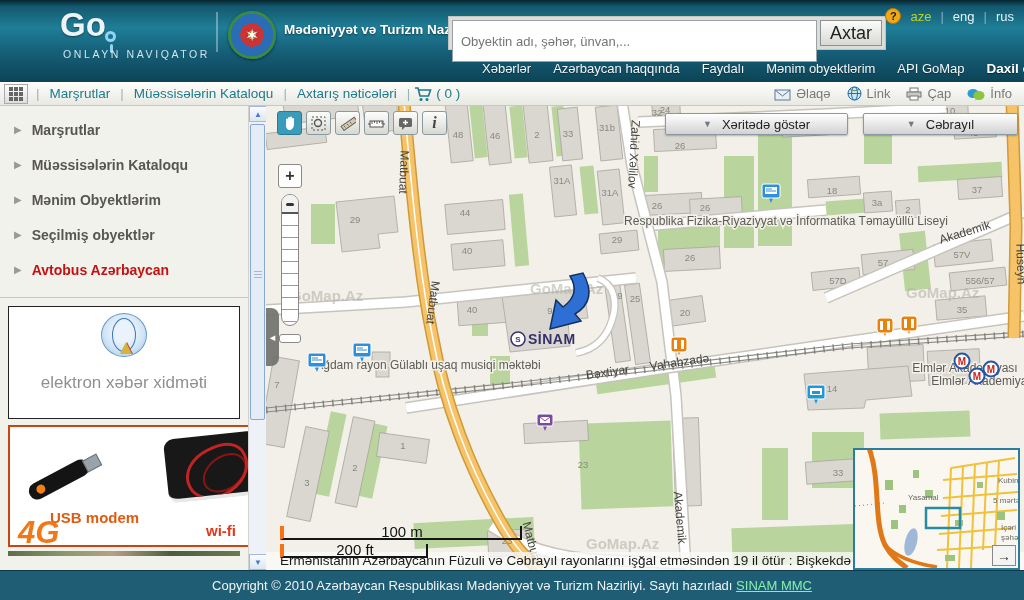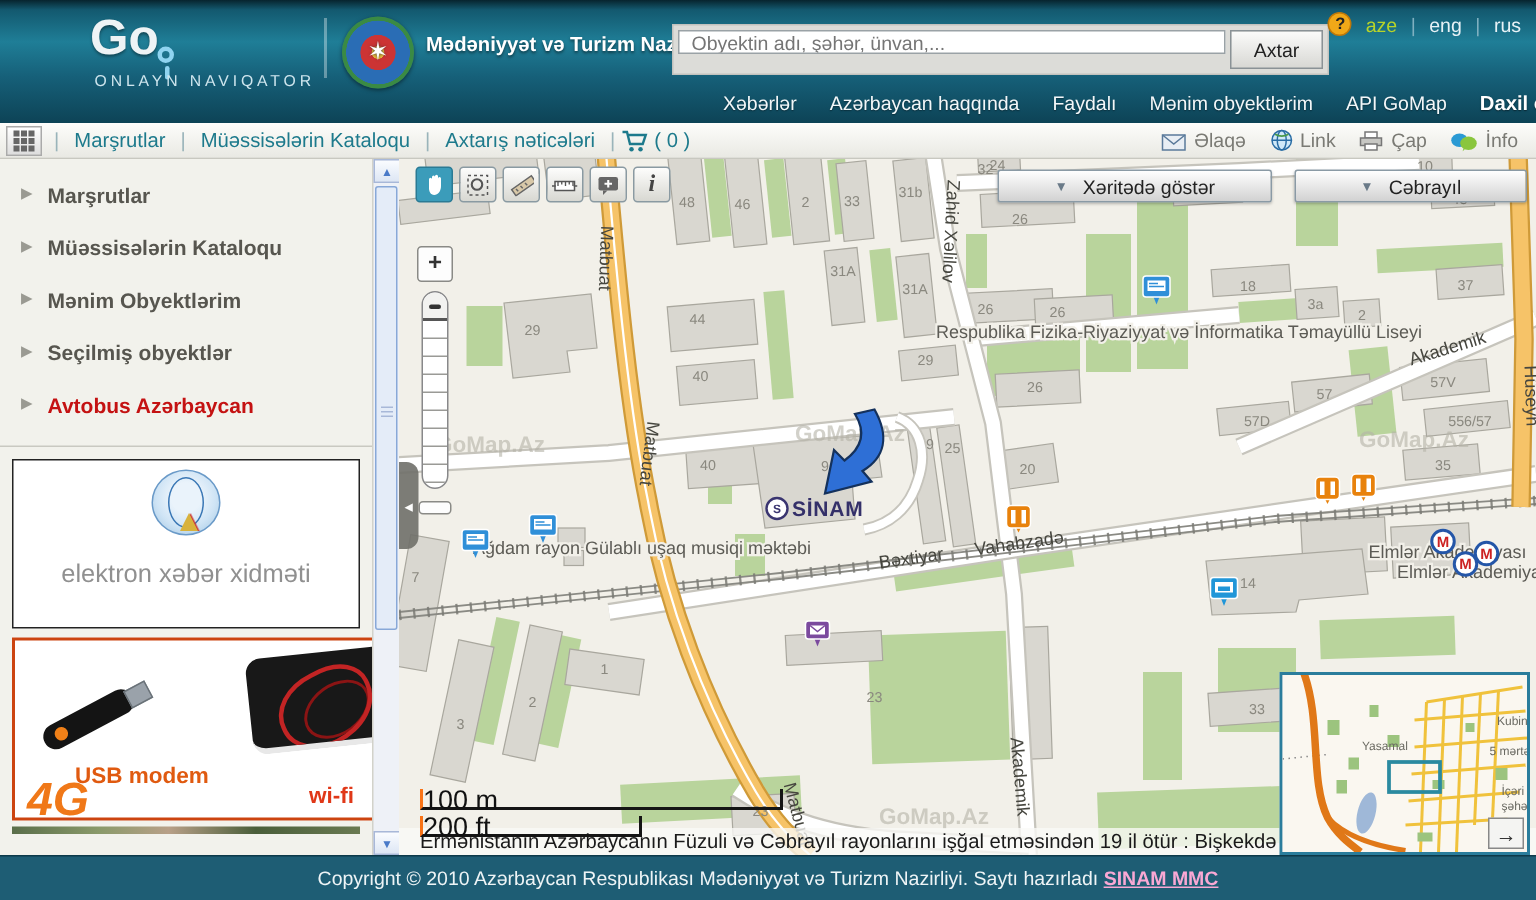--- a/index.html
+++ b/index.html
@@ -15,22 +15,22 @@
 .mag{display:inline-block;width:11px;height:11px;border:3px solid #8fd4f0;border-radius:50%;position:relative;top:6px;left:-1px}
 .mag::after{content:"";position:absolute;left:2px;top:10px;width:3px;height:9px;background:#8fd4f0;border-radius:2px}
 .logo-sub{position:absolute;left:63px;top:48px;font-size:10.5px;letter-spacing:2.6px;color:#cfe6ee}
 .hdr-divider{position:absolute;left:216px;top:12px;width:2px;height:40px;background:rgba(255,255,255,.35)}
 .emblem{position:absolute;left:228px;top:11px;width:48px;height:48px;border-radius:50%;
  background:radial-gradient(circle at 50% 50%,#e8b83c 0 12%,#cc3434 13% 34%,#2a6db5 35% 62%,#3a8a44 63% 78%,#d8b23c 79% 100%);
  box-shadow:0 1px 3px rgba(0,0,0,.5);display:flex;align-items:center;justify-content:center}
 .emblem span{color:#fff;font-size:17px;text-shadow:0 0 2px #333}
 .ministry{position:absolute;left:284px;top:21px;color:#fff;font-weight:bold;font-size:13.5px;line-height:17px;text-shadow:0 1px 2px rgba(0,0,0,.5)}
 .searchwrap{position:absolute;left:448px;top:16px;width:438px;height:34px;background:#dedederi;background:#dcdcd8;border:1px solid #c2c2be;padding:3px;display:flex;gap:3px}
-.searchwrap input{flex:1;height:16px;border:1px solid #9aa2a6;font-size:13px;padding:0 8px;color:#444;font-family:inherit}
-.searchwrap button{width:62px;height:26px;border:1px solid #8a9296;background:linear-gradient(180deg,#fbfbfa,#d8d8d4);font-size:13px;color:#222;font-family:inherit;cursor:pointer}
+.searchwrap input{flex:1;height:42px;border:1px solid #9aa2a6;font-size:13px;padding:0 8px;color:#444;font-family:inherit}
+.searchwrap button{width:62px;height:26px;border:1px solid #8a9296;background:linear-gradient(180deg,#fbfbfa,#d8d8d4);font-size:18px;color:#222;font-family:inherit;cursor:pointer}
 .topright{position:absolute;right:10px;top:8px;display:flex;align-items:center;gap:9px;font-size:13px}
 .helpico{width:16px;height:16px;border-radius:50%;background:#f0a818;color:#222;font-weight:bold;font-size:11px;display:flex;align-items:center;justify-content:center;border:1px solid #c07808}
 .lang{color:#e8f2f6;cursor:pointer}
 .lang.active{color:#b8d428;font-weight:normal}
 .lsep{color:#7fb0c0}
 .navrow{position:absolute;left:482px;right:10px;bottom:6px;display:flex;align-items:center;gap:22px;font-size:13px;color:#fff;white-space:nowrap}
 .navrow a{color:#f2f7f9;cursor:pointer;text-shadow:0 1px 1px rgba(0,0,0,.4)}
 .auth{margin-left:auto;display:flex;gap:26px;font-weight:bold;font-size:13.5px}
 .auth span{cursor:pointer;text-shadow:0 1px 1px rgba(0,0,0,.5)}
 
@@ -107,31 +107,31 @@
 .dd .tri{color:#6a7a88;font-size:9px}
 .dd1{left:399px;width:183px}
 .dd2{left:597px;width:155px}
 .zplus{position:absolute;left:12px;top:58px;width:24px;height:24px;background:#fdfdfd;border:1px solid #8a8a86;border-radius:3px;color:#333;font-weight:bold;font-size:16px;display:flex;align-items:center;justify-content:center;cursor:pointer}
 .zslider{position:absolute;left:15px;top:88px;width:18px;height:132px;background:#fff;border:1px solid #88888a;border-radius:9px;overflow:hidden;cursor:pointer}
 .zcell{height:12px;border-bottom:1px solid #9a9a96}
 .zhandle{height:19px;background:#f2f2f0;border-bottom:2px solid #555;position:relative}
 .zhandle::after{content:"";position:absolute;left:4px;top:8px;right:4px;height:3px;background:#333;border-radius:2px}
 .zminus{position:absolute;left:13px;top:228px;width:22px;height:9px;background:#fdfdfd;border:1px solid #8a8a86;border-radius:3px;cursor:pointer}
 .collapse{position:absolute;left:0;top:202px;width:13px;height:58px;background:#70706a;border-radius:0 8px 8px 0;color:#fff;font-size:11px;display:flex;align-items:center;justify-content:center;cursor:pointer;opacity:.9}
-.scalem,.scaleft{position:absolute;border-left:2px solid #f97316;border-right:2px solid #151515;border-bottom:2px solid #151515;font-size:18px;color:#111;z-index:4}
+.scalem,.scaleft{position:absolute;border-left:4px solid #f97316;border-right:2px solid #151515;border-bottom:2px solid #151515;text-align:center;font-size:15px;color:#111;z-index:4}
 .scalem{left:14px;top:420px;width:242px;height:14px}
 .scaleft{left:14px;top:438px;width:148px;height:14px}
 .scalem span,.scaleft span{position:relative;top:-3px;background:transparent}
 .ticker{position:absolute;left:0;bottom:0;width:758px;height:18px;background:rgba(250,250,247,.78);z-index:3;font-size:13.5px;color:#1a1a1a;line-height:18px;padding-left:14px;white-space:nowrap;overflow:hidden}
 .minimap{position:absolute;right:4px;bottom:0;width:167px;height:122px;border:2px solid #2a7d9c;background:#faf7f0;z-index:5;cursor:pointer}
 .mm-arrow{position:absolute;right:2px;bottom:2px;width:24px;height:21px;background:#f4f4f2;border:1px solid #888;color:#333;font-weight:bold;font-size:14px;display:flex;align-items:center;justify-content:center;cursor:pointer}
 
 
 .footer{position:absolute;left:0;top:570px;width:1024px;height:30px;background:#1e5d74;border-top:1px solid #0d3a4a;color:#eef4f6;font-size:13px;line-height:29px;text-align:center}
-.footer a{color:#f9a8d4;font-weight:bold;text-decoration:underline;cursor:pointer}
+.footer a{color:#86efac;font-weight:normal;text-decoration:underline;cursor:pointer}
 </style>
 </head>
 <body>
 
 <div class="header">
   <div class="logo"><span class="go">Go</span><span class="map">Map</span><span class="mag"></span></div>
   <div class="logo-sub">ONLAYN NAVIQATOR</div>
   <div class="hdr-divider"></div>
   <div class="emblem">
       <span>✶</span>

